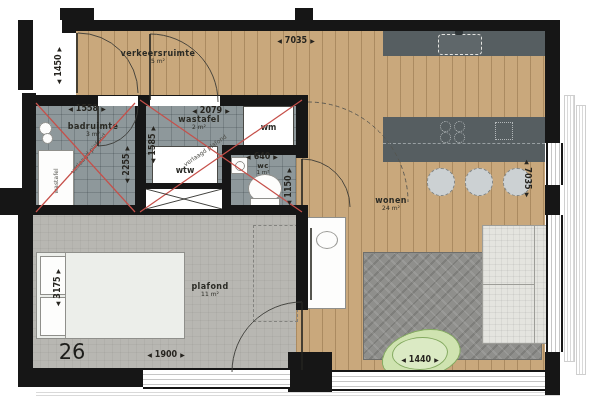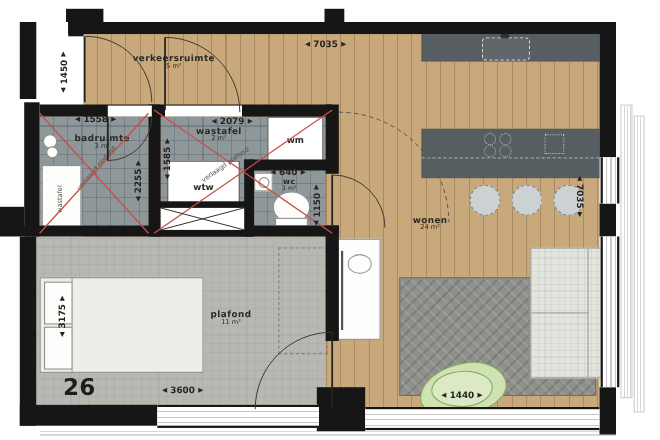--- a/index.html
+++ b/index.html
@@ -41,21 +41,21 @@
   .plant-in{border-radius:55% 45% 50% 50%/55% 45% 55% 45%;border:1px solid var(--c-plantline,#84aa60);
          background:rgba(255,255,255,.25);z-index:14;}
   .dashedzone{border:1px dashed #82827e;z-index:12;}
   
   .ctr{transform:translate(-50%,-50%);display:flex;flex-direction:column;align-items:center;z-index:40;white-space:nowrap;}
   .rn{font-size:8px;font-weight:bold;color:#2a2a24;letter-spacing:.4px;}
   .ra{font-size:6px;color:#2a2a24;margin-top:-1px;}
   .dim{display:flex;align-items:center;justify-content:center;gap:3px;z-index:60;white-space:nowrap;
        font-size:8px;font-weight:bold;color:var(--c-dim,#26241f);}
   .dim .ar{font-size:6px;line-height:1;}
-  .big-num{font-size:21px;font-weight:bold;color:#1d1d1a;z-index:40;}
+  .big-num{font-size:21px;font-weight:normal;color:#1d1d1a;z-index:40;}
   .vtext{font-size:6px;color:#55554f;z-index:40;white-space:nowrap;}
   .note{font-size:6px;color:#4c4c46;z-index:41;white-space:nowrap;transform-origin:center;}
   svg.overlay{position:absolute;left:0;top:0;z-index:50;pointer-events:none;}
   .burner{width:9px;height:9px;border-radius:50%;border:1px dotted #b3b8ba;position:absolute;}
   .sink{border:1px dashed #e3e3e0;border-radius:4px;background:rgba(255,255,255,.06);z-index:11;}
   .ctr2{transform:translate(-50%,-50%);z-index:40;white-space:nowrap;}
 </style>
 </head>
 <body>
 
@@ -216,21 +216,21 @@
     <span>1150</span>
     <span class="ar">▶</span>
   </div>
   <div class="abs dim" style="left:27px;top:283px;width:60px;transform:rotate(-90deg)">
     <span class="ar">◀</span>
     <span>3175</span>
     <span class="ar">▶</span>
   </div>
   <div class="abs dim" style="left:128px;top:350px;width:76px">
     <span class="ar">◀</span>
-    <span>3600</span>
+    <span>1900</span>
     <span class="ar">▶</span>
   </div>
   <div class="abs dim" style="left:497px;top:174px;width:60px;transform:rotate(90deg)">
     <span class="ar">◀</span>
     <span>7035</span>
     <span class="ar">▶</span>
   </div>
   <div class="abs dim" style="left:384px;top:355px;width:72px">
     <span class="ar">◀</span>
     <span>1440</span>

